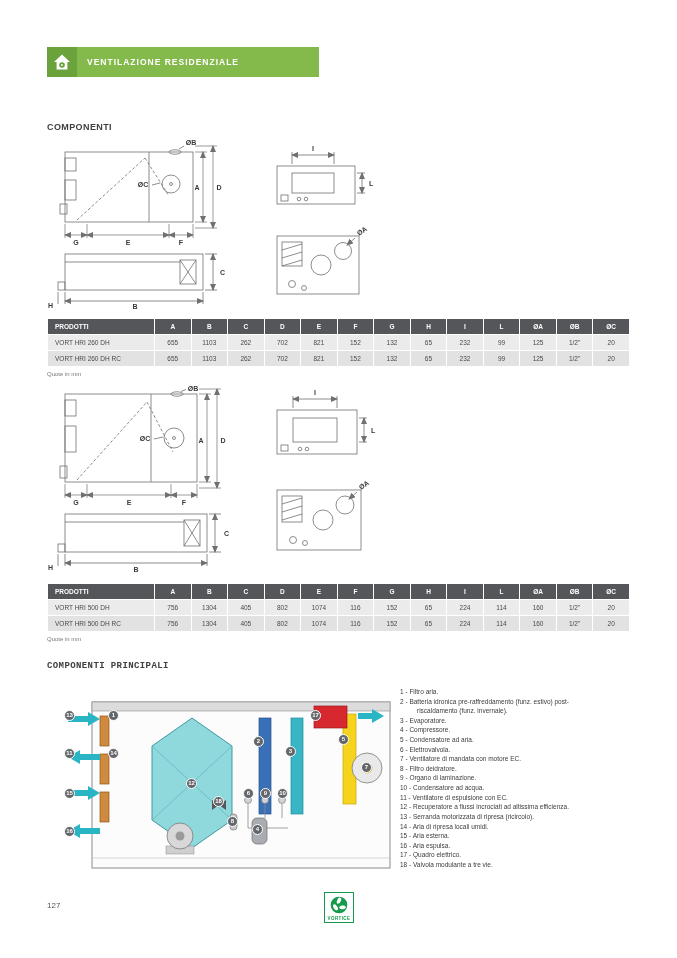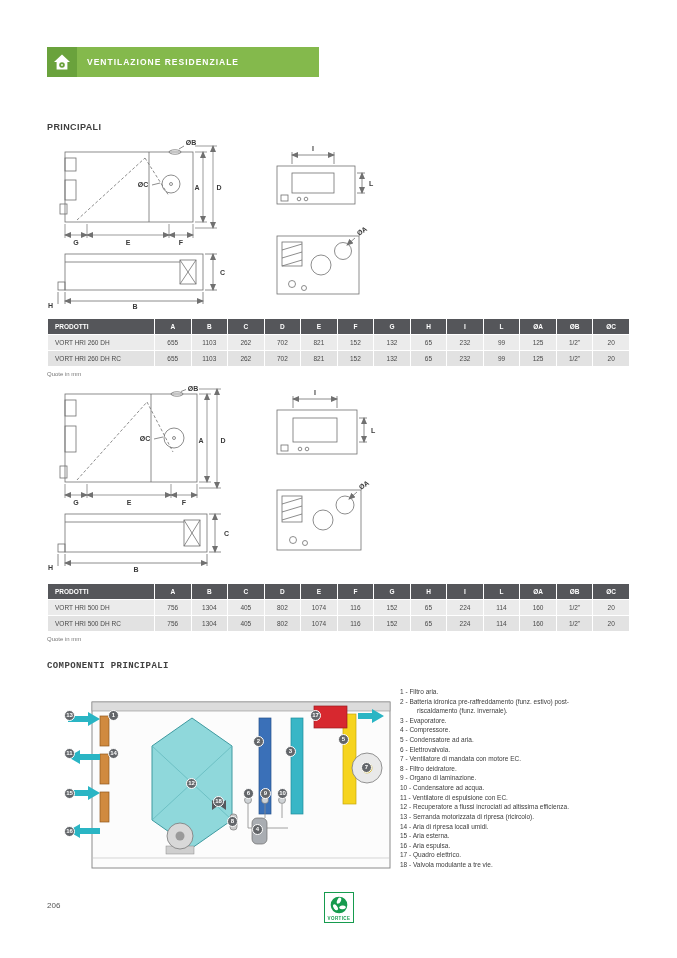--- a/index.html
+++ b/index.html
@@ -65,21 +65,21 @@
     <div class="band-icon">
       <svg width="20" height="20" viewBox="0 0 20 20">
         <path d="M10,2.5 L18,10 H15.4 V17.5 H4.6 V10 H2 Z" fill="#ffffff"></path>
         <circle cx="10" cy="13" r="2.8" fill="#6aa23c"></circle>
         <circle cx="10" cy="13" r="0.9" fill="#ffffff"></circle>
       </svg>
     </div>
     <div class="band-text">VENTILAZIONE RESIDENZIALE</div>
   </div>
 
-  <h2 class="sec-title t1">PRINCIPALI</h2>
+  <h2 class="sec-title t1">COMPONENTI</h2>
 
   <div class="drawing d1">
     <svg class="dsvg" width="583" height="172" viewBox="0 0 583 172">
       <defs>
         <marker id="ar1" markerWidth="7" markerHeight="7" refX="6" refY="3" orient="auto-start-reverse" markerUnits="userSpaceOnUse">
           <path d="M0,0L7,3L0,6z" fill="#707070"></path>
         </marker>
       </defs>
       <g stroke="#707070" stroke-width=".8" fill="none">
         <rect x="18" y="14" width="128" height="70"></rect>
@@ -468,21 +468,21 @@
       <li>11 - Ventilatore di espulsione con EC.</li>
       <li>12 - Recuperatore a flussi incrociati ad altissima efficienza.</li>
       <li>13 - Serranda motorizzata di ripresa (ricircolo).</li>
       <li>14 - Aria di ripresa locali umidi.</li>
       <li>15 - Aria esterna.</li>
       <li>16 - Aria espulsa.</li>
       <li>17 - Quadro elettrico.</li>
       <li>18 - Valvola modulante a tre vie.</li>
     </ol>
 
-  <div class="page-num">206</div>
+  <div class="page-num">127</div>
   <div class="logo">
     <svg width="20" height="20" viewBox="0 0 24 24">
       <circle cx="12" cy="12" r="10" fill="#169b4e"></circle>
       <g fill="#ffffff">
         <ellipse cx="12" cy="6.8" rx="2.2" ry="4" transform="rotate(25 12 6.8)"></ellipse>
         <ellipse cx="7.8" cy="14.8" rx="2.2" ry="4" transform="rotate(145 7.8 14.8)"></ellipse>
         <ellipse cx="16.2" cy="14.8" rx="2.2" ry="4" transform="rotate(265 16.2 14.8)"></ellipse>
       </g>
       <circle cx="12" cy="12" r="1.8" fill="#169b4e"></circle>
     </svg>

